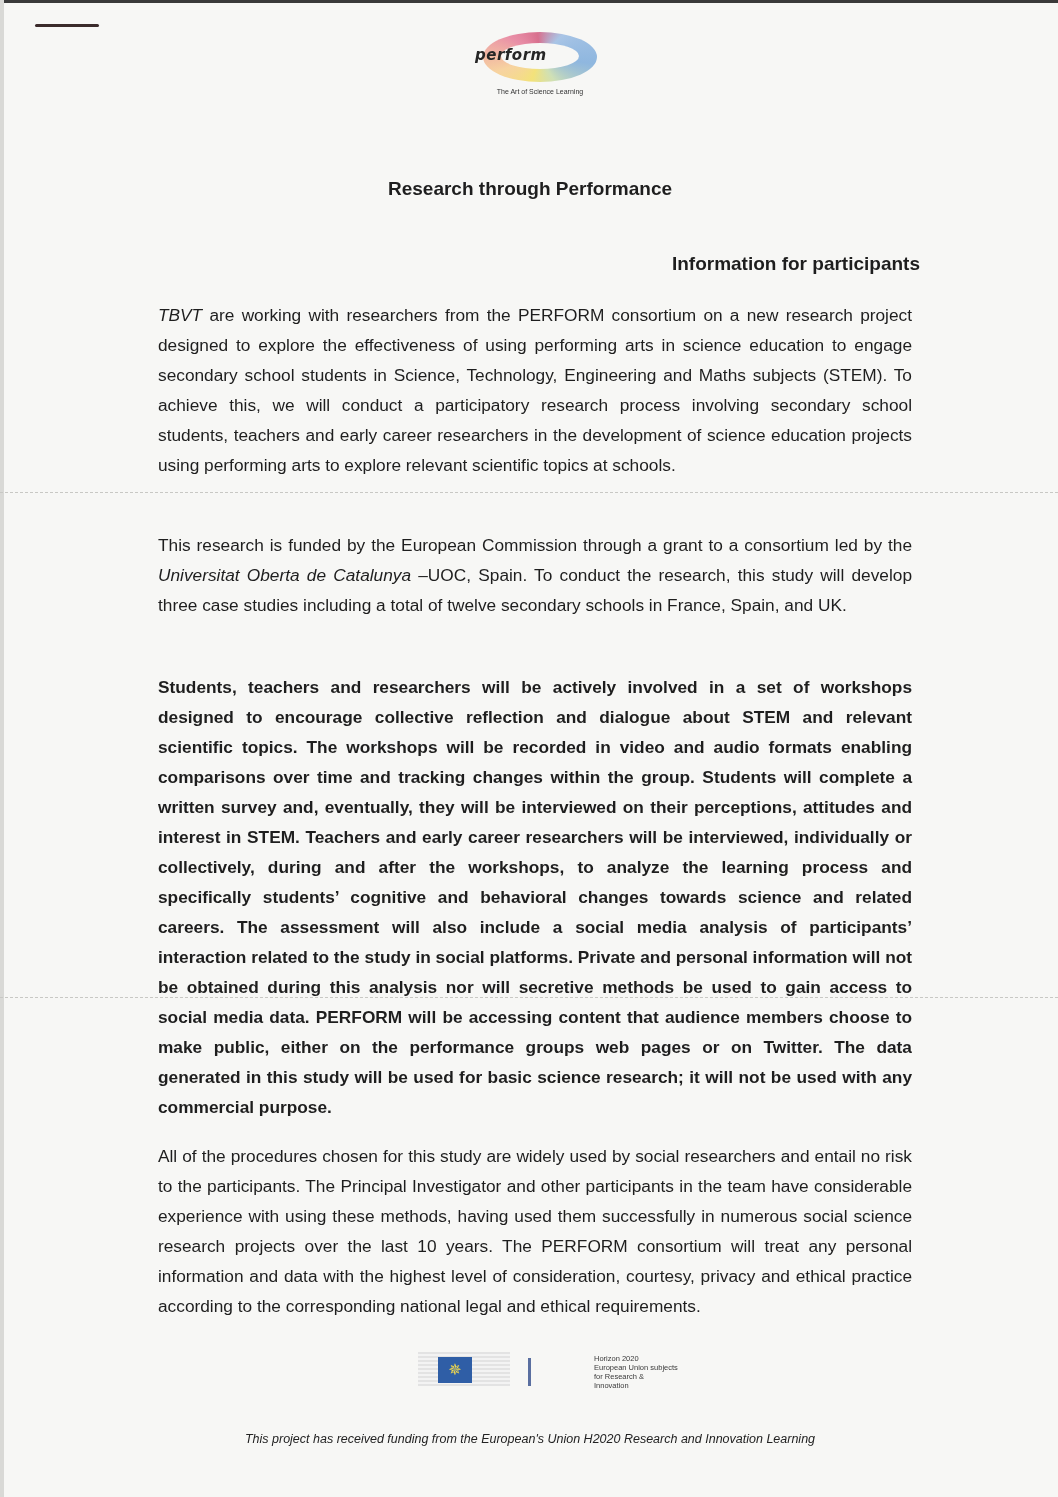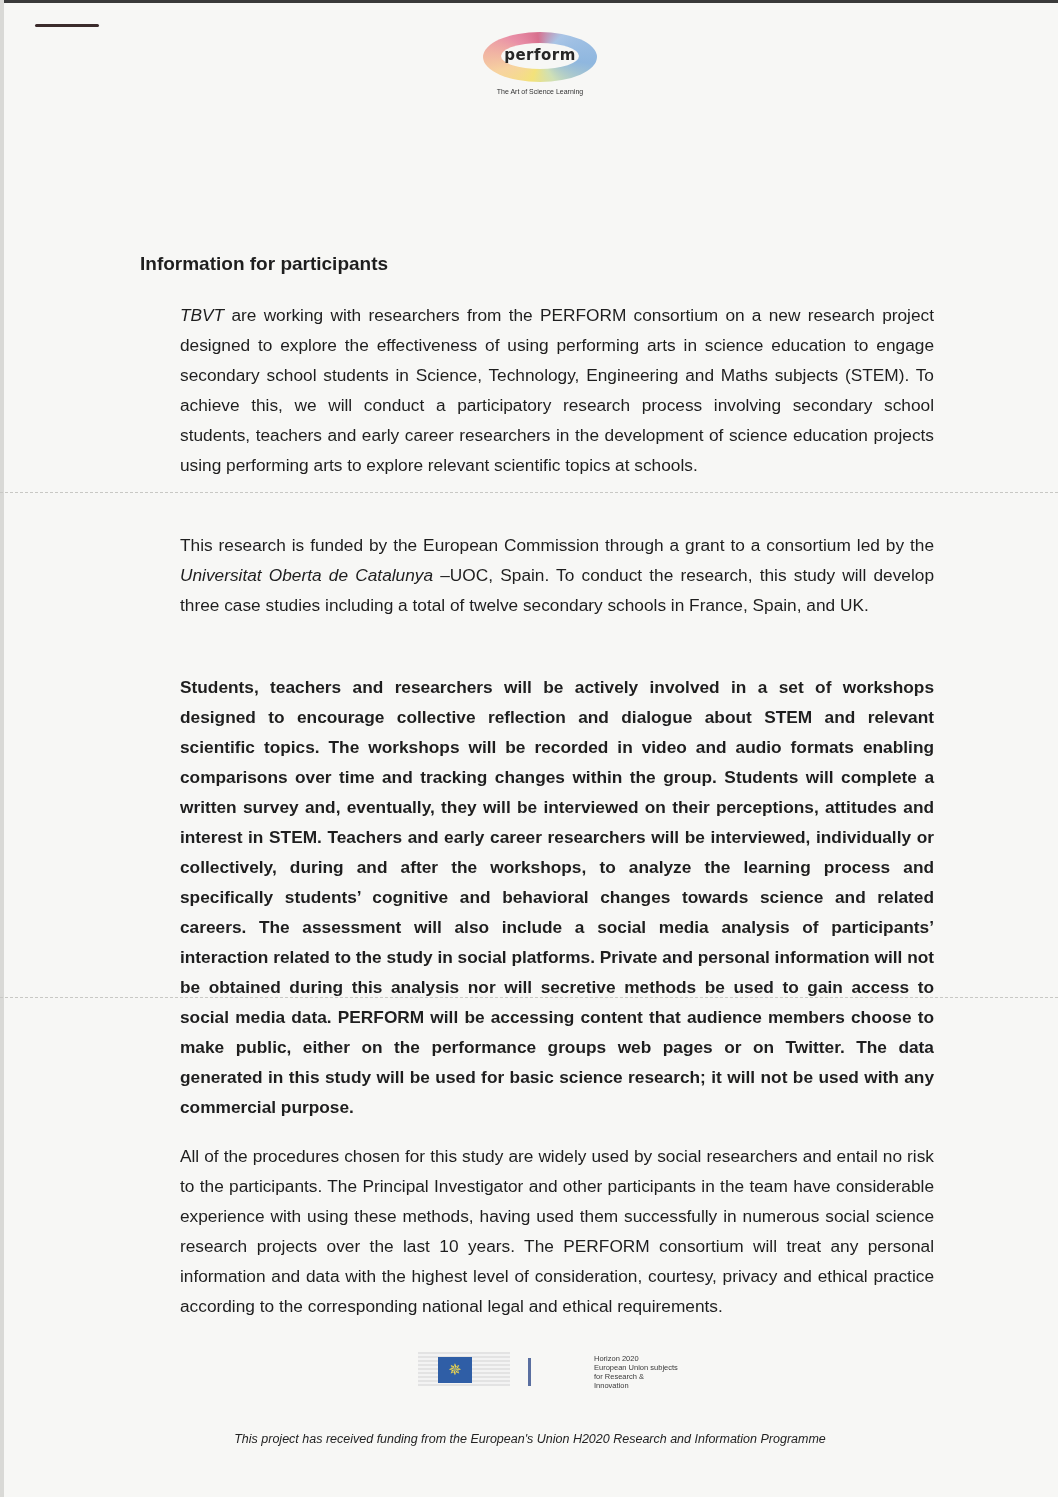--- a/index.html
+++ b/index.html
@@ -17,39 +17,39 @@
   .logo { position:absolute; left:475px; top:30px; width:130px; height:70px; }
   .logo-ring {
     position:absolute; left:8px; top:2px; width:114px; height:50px; border-radius:50%;
     background: conic-gradient(from 200deg, #f3e27a, #f7d3a0, #e98fa7, #d8708e, #a9c5e6, #8fb7df, #cfe0b6, #f3e27a);
   }
   .logo-ring-inner {
     position:absolute; left:26px; top:13px; width:78px; height:26px; border-radius:50%;
     background:#f7f7f5;
   }
   .logo-word {
-    position:absolute; left:0; top:16px; width:130px; text-align:center;
-    font-family:"DejaVu Sans", sans-serif; font-weight:bold; font-size:15px; color:#262626; letter-spacing:0.5px;
+    position:absolute; left:0; top:16px; width:130px; text-align:left;
+    font-family:"DejaVu Sans", sans-serif; font-weight:bold; font-size:15px; color:#262626; letter-spacing:0.5px;font-style:italic;
   }
   .logo-tag {
     position:absolute; left:0; top:58px; width:130px; text-align:center;
     font-size:7px; color:#333;
   }
 
   .title {
     position:absolute; left:140px; top:175px; width:780px; text-align:center;
     font-weight:bold; font-size:19px; line-height:28px; color:#1e1e1e;
   }
   .subtitle {
-    position:absolute; left:140px; top:250px; width:780px; text-align:left;
+    position:absolute; left:140px; top:250px; width:780px; text-align:right;
     font-weight:bold; font-size:19px; line-height:28px; color:#1e1e1e;
   }
   .para {
     position:absolute; left:158px; width:754px;
-    font-size:17.3px; line-height:30px; text-align:justify; color:#1e1e1e;margin-left:22px;
+    font-size:17.3px; line-height:30px; text-align:justify; color:#1e1e1e;
   }
   .p1 { top:300px; }
   .p2 { top:530px; }
   .p3 { top:672px;font-weight:bold; }
   .p4 { top:1141px; }
 
   .fold { position:absolute; left:0; width:1058px; height:1px; border-top:1px dashed #c8c8c4; }
   .fold1 { top:492px; }
   .fold2 { top:997px; }
 
@@ -76,20 +76,21 @@
 <div class="margin-mark"></div>
 
 <div class="logo">
   <div class="logo-ring"></div>
   <div class="logo-ring-inner"></div>
   <div class="logo-word">perform</div>
   <div class="logo-tag">The Art of Science Learning</div>
 </div>
 
 <div class="title">
+  <div>Research through Performance</div>
 </div>
 <div class="subtitle">Information for participants</div>
 
 <div class="para p1"><i>TBVT</i><span> are working with researchers from the PERFORM consortium on a new research project designed to explore the effectiveness of using performing arts in science education to engage secondary school students in Science, Technology, Engineering and Maths subjects (STEM). To achieve this, we will conduct a participatory research process involving secondary school students, teachers and early career researchers in the development of science education projects using performing arts to explore relevant scientific topics at schools.</span></div>
 
 <div class="fold fold1"></div>
 
 <div class="para p2"><span>This research is funded by the European Commission through a grant to a consortium led by the </span><i>Universitat Oberta de Catalunya</i><span> –UOC, Spain. To conduct the research, this study will develop three case studies including a total of twelve secondary schools in France, Spain, and UK.</span></div>
 
 <div class="para p3">Students, teachers and researchers will be actively involved in a set of workshops designed to encourage collective reflection and dialogue about STEM and relevant scientific topics. The workshops will be recorded in video and audio formats enabling comparisons over time and tracking changes within the group. Students will complete a written survey and, eventually, they will be interviewed on their perceptions, attitudes and interest in STEM. Teachers and early career researchers will be interviewed, individually or collectively, during and after the workshops, to analyze the learning process and specifically students’ cognitive and behavioral changes towards science and related careers. The assessment will also include a social media analysis of participants’ interaction related to the study in social platforms. Private and personal information will not be obtained during this analysis nor will secretive methods be used to gain access to social media data. PERFORM will be accessing content that audience members choose to make public, either on the performance groups web pages or on Twitter. The data generated in this study will be used for basic science research; it will not be used with any commercial purpose.</div>
@@ -106,14 +107,14 @@
   </div>
   <div class="divider-bar"></div>
   <div class="h2020">
     <div>Horizon 2020</div>
     <div>European Union subjects</div>
     <div>for Research &amp; Innovation</div>
   </div>
 </div>
 
 <div class="footer">
-  <div>This project has received funding from the European's Union H2020 Research and Information Programme</div>
+  <div>This project has received funding from the European's Union H2020 Research and Innovation Learning</div>
 </div>
 
 </body></html>

